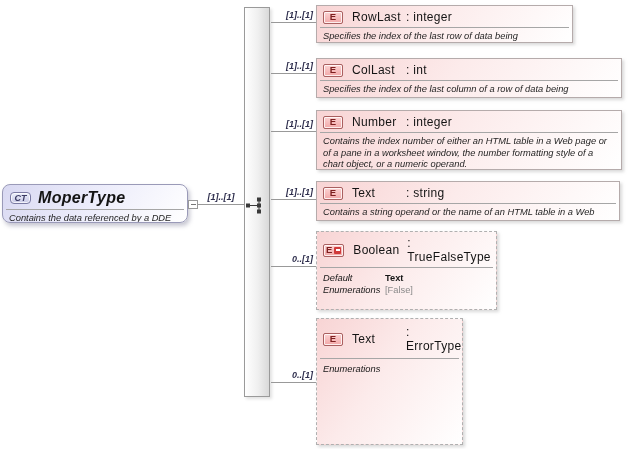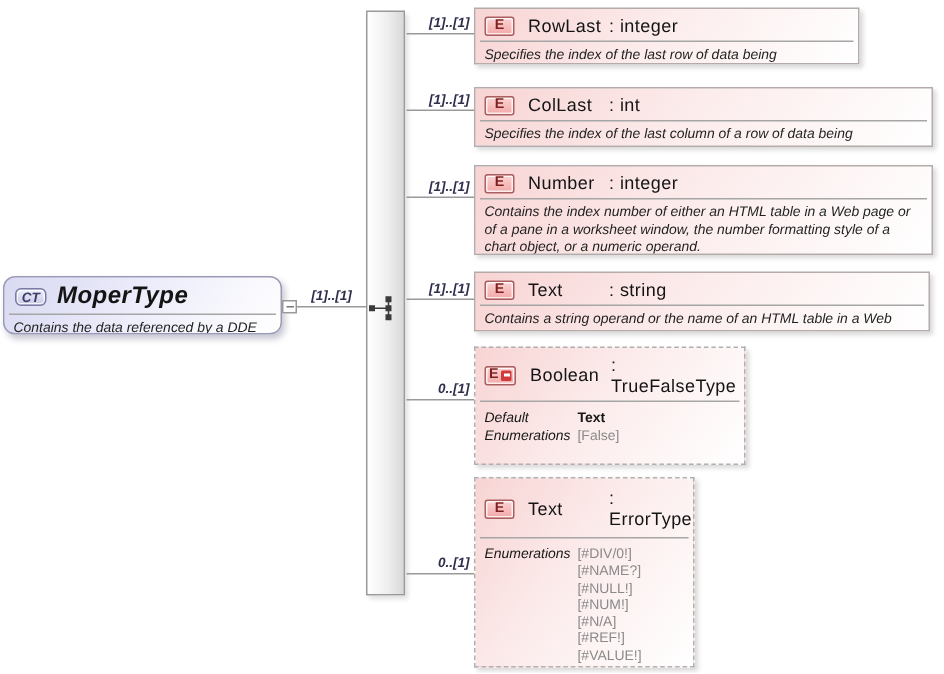--- a/index.html
+++ b/index.html
@@ -197,26 +197,17 @@
 
   <div class="el-box optional" style="left:316px;top:318px;width:147px;height:127px;">
     <div class="el-header" style="padding-top:6px;padding-bottom:5px;">
       <span class="e-badge">E</span>
       <span class="el-name">Text</span>
       <span class="el-type">: ErrorType</span>
     </div>
     <div class="sep"></div>
     <div class="facets err">
       <span class="facet-label">Enumerations</span>
-      <span>
-        <span class="enum-val">[#DIV/0!]</span>
-        <span class="enum-val">[#NAME?]</span>
-        <span class="enum-val">[#NULL!]</span>
-        <span class="enum-val">[#NUM!]</span>
-        <span class="enum-val">[#N/A]</span>
-        <span class="enum-val">[#REF!]</span>
-        <span class="enum-val">[#VALUE!]</span>
-      </span>
     </div>
 
   </div>
 
 </div>
 
 </body></html>

